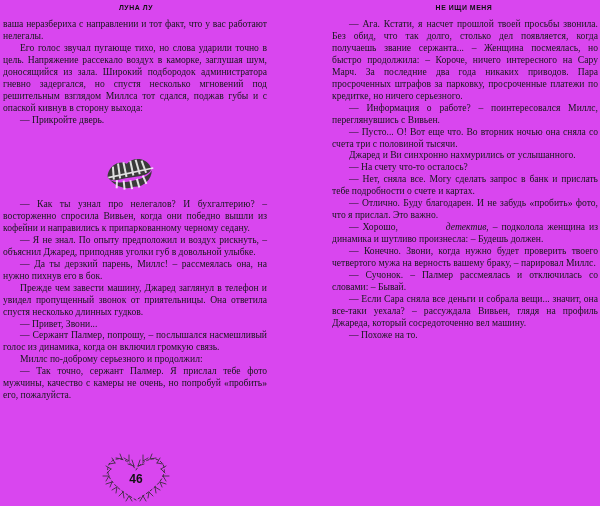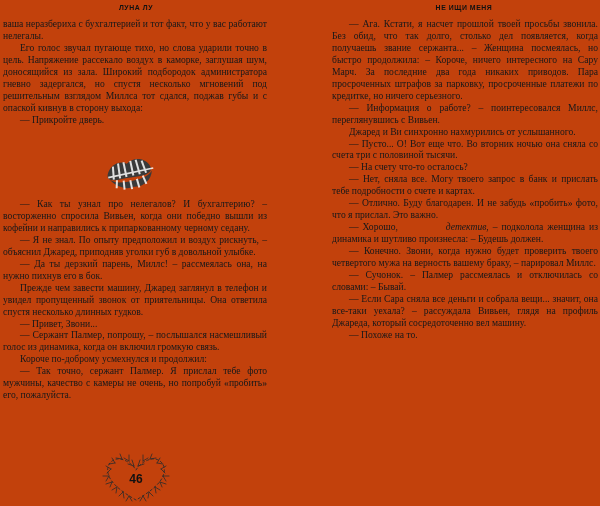--- a/index.html
+++ b/index.html
@@ -12,21 +12,21 @@
     width: 600px;
     height: 506px;
     overflow: hidden;
     font-family: "Liberation Serif", "DejaVu Serif", serif;
     color: #1a1a1a;
   }
   .spread {
     position: relative;
     width: 600px;
     height: 506px;
-    background: #c2410c;
+    background: #d946ef;
   }
   .page {
     position: absolute;
     top: 0;
     height: 506px;
     box-sizing: border-box;
   }
   .page-left  { left: 0px;   width: 272px; }
   .page-right { left: 328px; width: 272px; }
 
@@ -105,21 +105,21 @@
 </head>
 <body>
 
 <div class="spread">
 
   <div class="page page-left">
 
     <div class="running-head">ЛУНА ЛУ</div>
 
     <div class="col">
-      <p class="body noindent">ваша неразбериха с бухгалтерией и тот факт, что у вас работают нелегалы.</p>
+      <p class="body noindent">ваша неразбериха с направлении и тот факт, что у вас работают нелегалы.</p>
       <p class="body">Его голос звучал пугающе тихо, но слова ударили точно в цель. Напряжение рассекало воздух в каморке, заглушая шум, доносящийся из зала. Широкий подбородок администратора гневно задергался, но спустя несколько мгновений под решительным взглядом Миллса тот сдался, поджав губы и с опаской кивнув в сторону выхода:</p>
       <p class="body">— Прикройте дверь.</p>
     </div>
 
     <div class="ornament-lips">
       <svg width="70" height="48" viewBox="0 0 70 48" aria-hidden="true">
         <g transform="rotate(-12 35 24)" fill="#3a3a3a">
           <path d="M12 20 C16 11, 26 8, 33 13 C40 8, 51 10, 55 19
                    C58 25, 52 28, 44 28 C38 28, 30 27, 24 27
                    C16 27, 10 26, 12 20 Z"></path>
@@ -143,21 +143,21 @@
       </svg>
     </div>
 
     <div class="col" style="top:198px">
       <p class="body">— Как ты узнал про нелегалов? И бухгалтерию? – восторженно спросила Вивьен, когда они победно вышли из кофейни и направились к припаркованному черному седану.</p>
       <p class="body">— Я не знал. По опыту предположил и воздух рискнуть, – объяснил Джаред, приподняв уголки губ в довольной улыбке.</p>
       <p class="body">— Да ты дерзкий парень, Миллс! – рассмеялась она, на нужно пихнув его в бок.</p>
       <p class="body">Прежде чем завести машину, Джаред заглянул в телефон и увидел пропущенный звонок от приятельницы. Она ответила спустя несколько длинных гудков.</p>
       <p class="body">— Привет, Звони...</p>
       <p class="body">— Сержант Палмер, попрошу, – послышался насмешливый голос из динамика, когда он включил громкую связь.</p>
-      <p class="body">Короче по-доброму усмехнулся и продолжил:</p>
+      <p class="body">Миллс по-доброму серьезного и продолжил:</p>
       <p class="body">— Так точно, сержант Палмер. Я прислал тебе фото мужчины, качество с камеры не очень, но попробуй «пробить» его, пожалуйста.</p>
     </div>
 
     <div class="folio folio-left">
       <svg width="74" height="52" viewBox="0 0 74 52" aria-hidden="true">
         <g stroke="#2b2b2b" stroke-width="0.9" fill="none" stroke-linecap="round">
           <path d="M37 48 C23 40, 11 31, 9 21 C7 12, 14 6, 21 7 C28 8, 34 13, 37 18
                    C40 13, 46 8, 53 7 C60 6, 67 12, 65 21 C63 31, 51 40, 37 48 Z" stroke-dasharray="2.2 2.6"></path>
           <g stroke-width="0.8">
             <path d="M12 17 l-5 -3 M12 17 l-4 4 M16 11 l-3 -5 M16 11 l-6 1
@@ -179,24 +179,24 @@
     </div>
   </div>
 
   <div class="page page-right">
 
     <div class="running-head">НЕ ИЩИ МЕНЯ</div>
 
     <div class="col">
       <p class="body">— Ага. Кстати, я насчет прошлой твоей просьбы звонила. Без обид, что так долго, столько дел появляется, когда получаешь звание сержанта... – Женщина посмеялась, но быстро продолжила: – Короче, ничего интересного на Сару Марч. За последние два года никаких приводов. Пара просроченных штрафов за парковку, просроченные платежи по кредитке, но ничего серьезного.</p>
       <p class="body">— Информация о работе? – поинтересовался Миллс, переглянувшись с Вивьен.</p>
+      <p class="body">— Пусто... О! Вот еще что. Во вторник ночью она сняла со счета три с половиной тысячи.</p>
       <p class="body">Джаред и Ви синхронно нахмурились от услышанного.</p>
-      <p class="body">— Пусто... О! Вот еще что. Во вторник ночью она сняла со счета три с половиной тысячи.</p>
       <p class="body">— На счету что-то осталось?</p>
-      <p class="body">— Нет, сняла все. Могу твоего запрос в банк и прислать тебе подробности о счете и картах.</p>
+      <p class="body">— Нет, сняла все. Могу сделать запрос в банк и прислать тебе подробности о счете и картах.</p>
       <p class="body">— Отлично. Буду благодарен. И не забудь «пробить» фото, что я прислал. Это важно.</p>
       <p class="body">
         <span>— Хорошо, </span><i>детектив</i><span>, – подколола женщина из динамика и шутливо произнесла: – Будешь должен.</span>
       </p>
       <p class="body">— Конечно. Звони, когда нужно будет проверить твоего четвертого мужа на верность вашему браку, – парировал Миллс.</p>
       <p class="body">— Сучонок. – Палмер рассмеялась и отключилась со словами: – Бывай.</p>
       <p class="body">— Если Сара сняла все деньги и собрала вещи... значит, она все-таки уехала? – рассуждала Вивьен, глядя на профиль Джареда, который сосредоточенно вел машину.</p>
       <p class="body">— Похоже на то.</p>
     </div>
 

